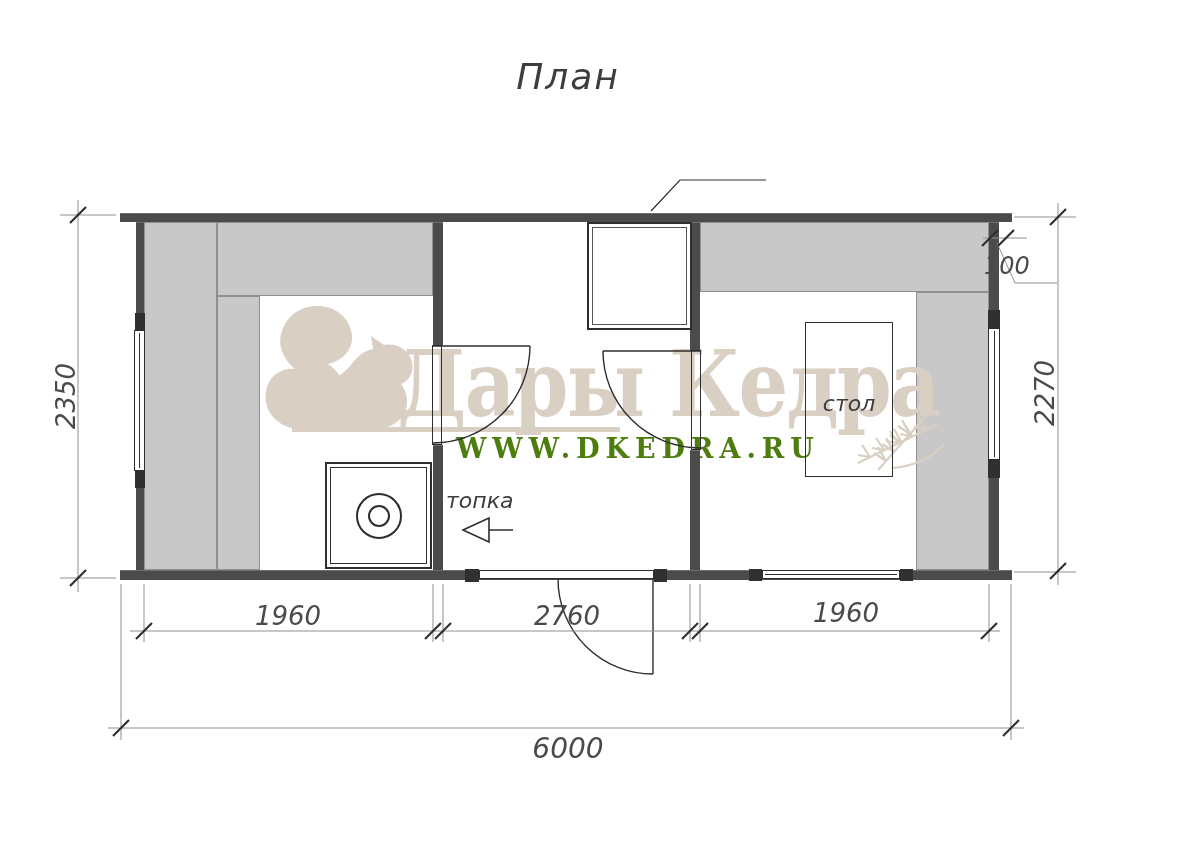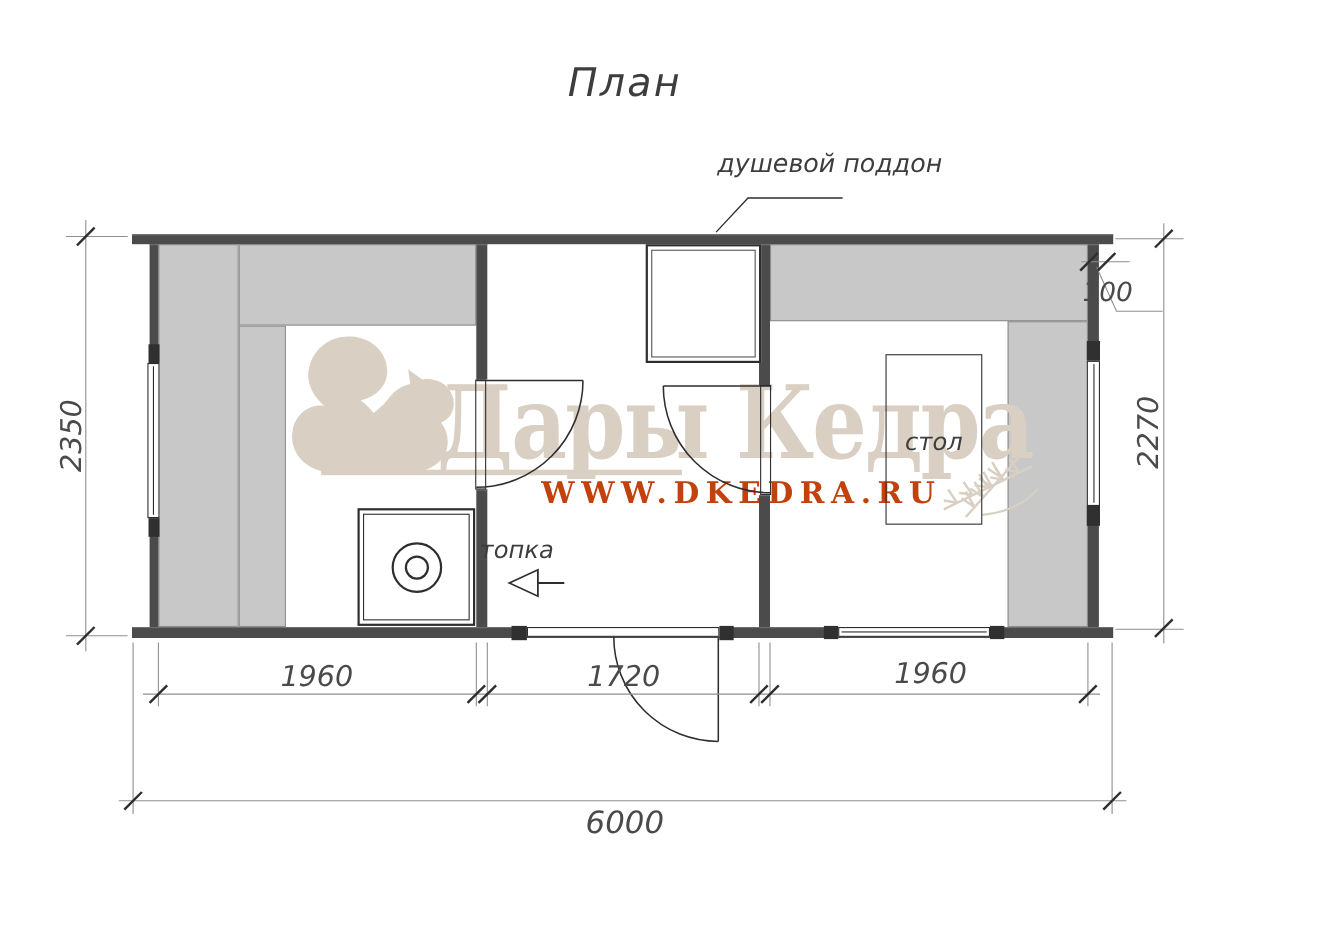--- a/index.html
+++ b/index.html
@@ -19,21 +19,21 @@
   
   .plan-text{color:#3d3d3d;font-style:italic;white-space:nowrap;}
   .title{font-size:36px;letter-spacing:2px;}
   .lbl{font-size:22px;}
   .dim{font-size:26px;color:#4a4a4a;}
   .dim-v{transform:translate(-50%,-50%) rotate(-90deg);transform-origin:center;}
   .ctr{transform:translate(-50%,-50%);}
   
   .wm{color:#d9cfc3;font-family:"DejaVu Serif",serif;font-weight:bold;white-space:nowrap;}
   .wm-brand{font-size:92px;letter-spacing:-2px;transform:scaleX(0.85);transform-origin:left top;line-height:1;}
-  .wm-url{font-size:27px;letter-spacing:6px;color:#c2410c;margin-left:36px;}
+  .wm-url{font-size:27px;letter-spacing:6px;color:#4d7c0f;}
   .wm-base{background:#d9cfc3;}
   svg{position:absolute;left:0;top:0;pointer-events:none;}
   .circle{border:2px solid #2e2e2e;border-radius:50%;background:transparent;}
 </style>
 </head>
 <body>
 
 <div id="stage">
 
   <div class="abs z1 bench" style="left:144px;top:222px;width:73px;height:348px;"></div>
@@ -162,24 +162,23 @@
       <line x1="435" y1="639" x2="451" y2="623"></line>
       <line x1="682" y1="639" x2="698" y2="623"></line>
       <line x1="692" y1="639" x2="708" y2="623"></line>
       <line x1="981" y1="639" x2="997" y2="623"></line>
       <line x1="113" y1="736" x2="129" y2="720"></line>
       <line x1="1003" y1="736" x2="1019" y2="720"></line>
     </g>
   </svg>
 
   <div class="abs z6 plan-text title ctr" style="left:536px;top:76px;margin-left:32px;">План</div>
-  <div class="abs z6 plan-text lbl" style="left:652px;top:136px;font-size:23px;">душевой поддон</div>
-  <div class="abs z6 plan-text lbl" style="left:436px;top:488px;text-align:right;">топка</div>
+  <div class="abs z6 plan-text lbl" style="left:446px;top:488px;text-align:right;">топка</div>
 
   <div class="abs z6 plan-text dim ctr" style="left:288px;top:616px;">1960</div>
-  <div class="abs z6 plan-text dim ctr" style="left:567px;top:616px;">1720</div>
+  <div class="abs z6 plan-text dim ctr" style="left:567px;top:616px;">2760</div>
   <div class="abs z6 plan-text dim ctr" style="left:846px;top:613px;">1960</div>
   <div class="abs z6 plan-text dim ctr" style="left:568px;top:748px;font-size:28px;">6000</div>
   <div class="abs z6 plan-text dim dim-v" style="left:66px;top:396px;">2350</div>
   <div class="abs z6 plan-text dim dim-v" style="left:1045px;top:393px;">2270</div>
   <div class="abs z6 plan-text dim" style="left:984px;top:252px;font-size:24px;">100</div>
 
 </div>
 
 </body></html>

